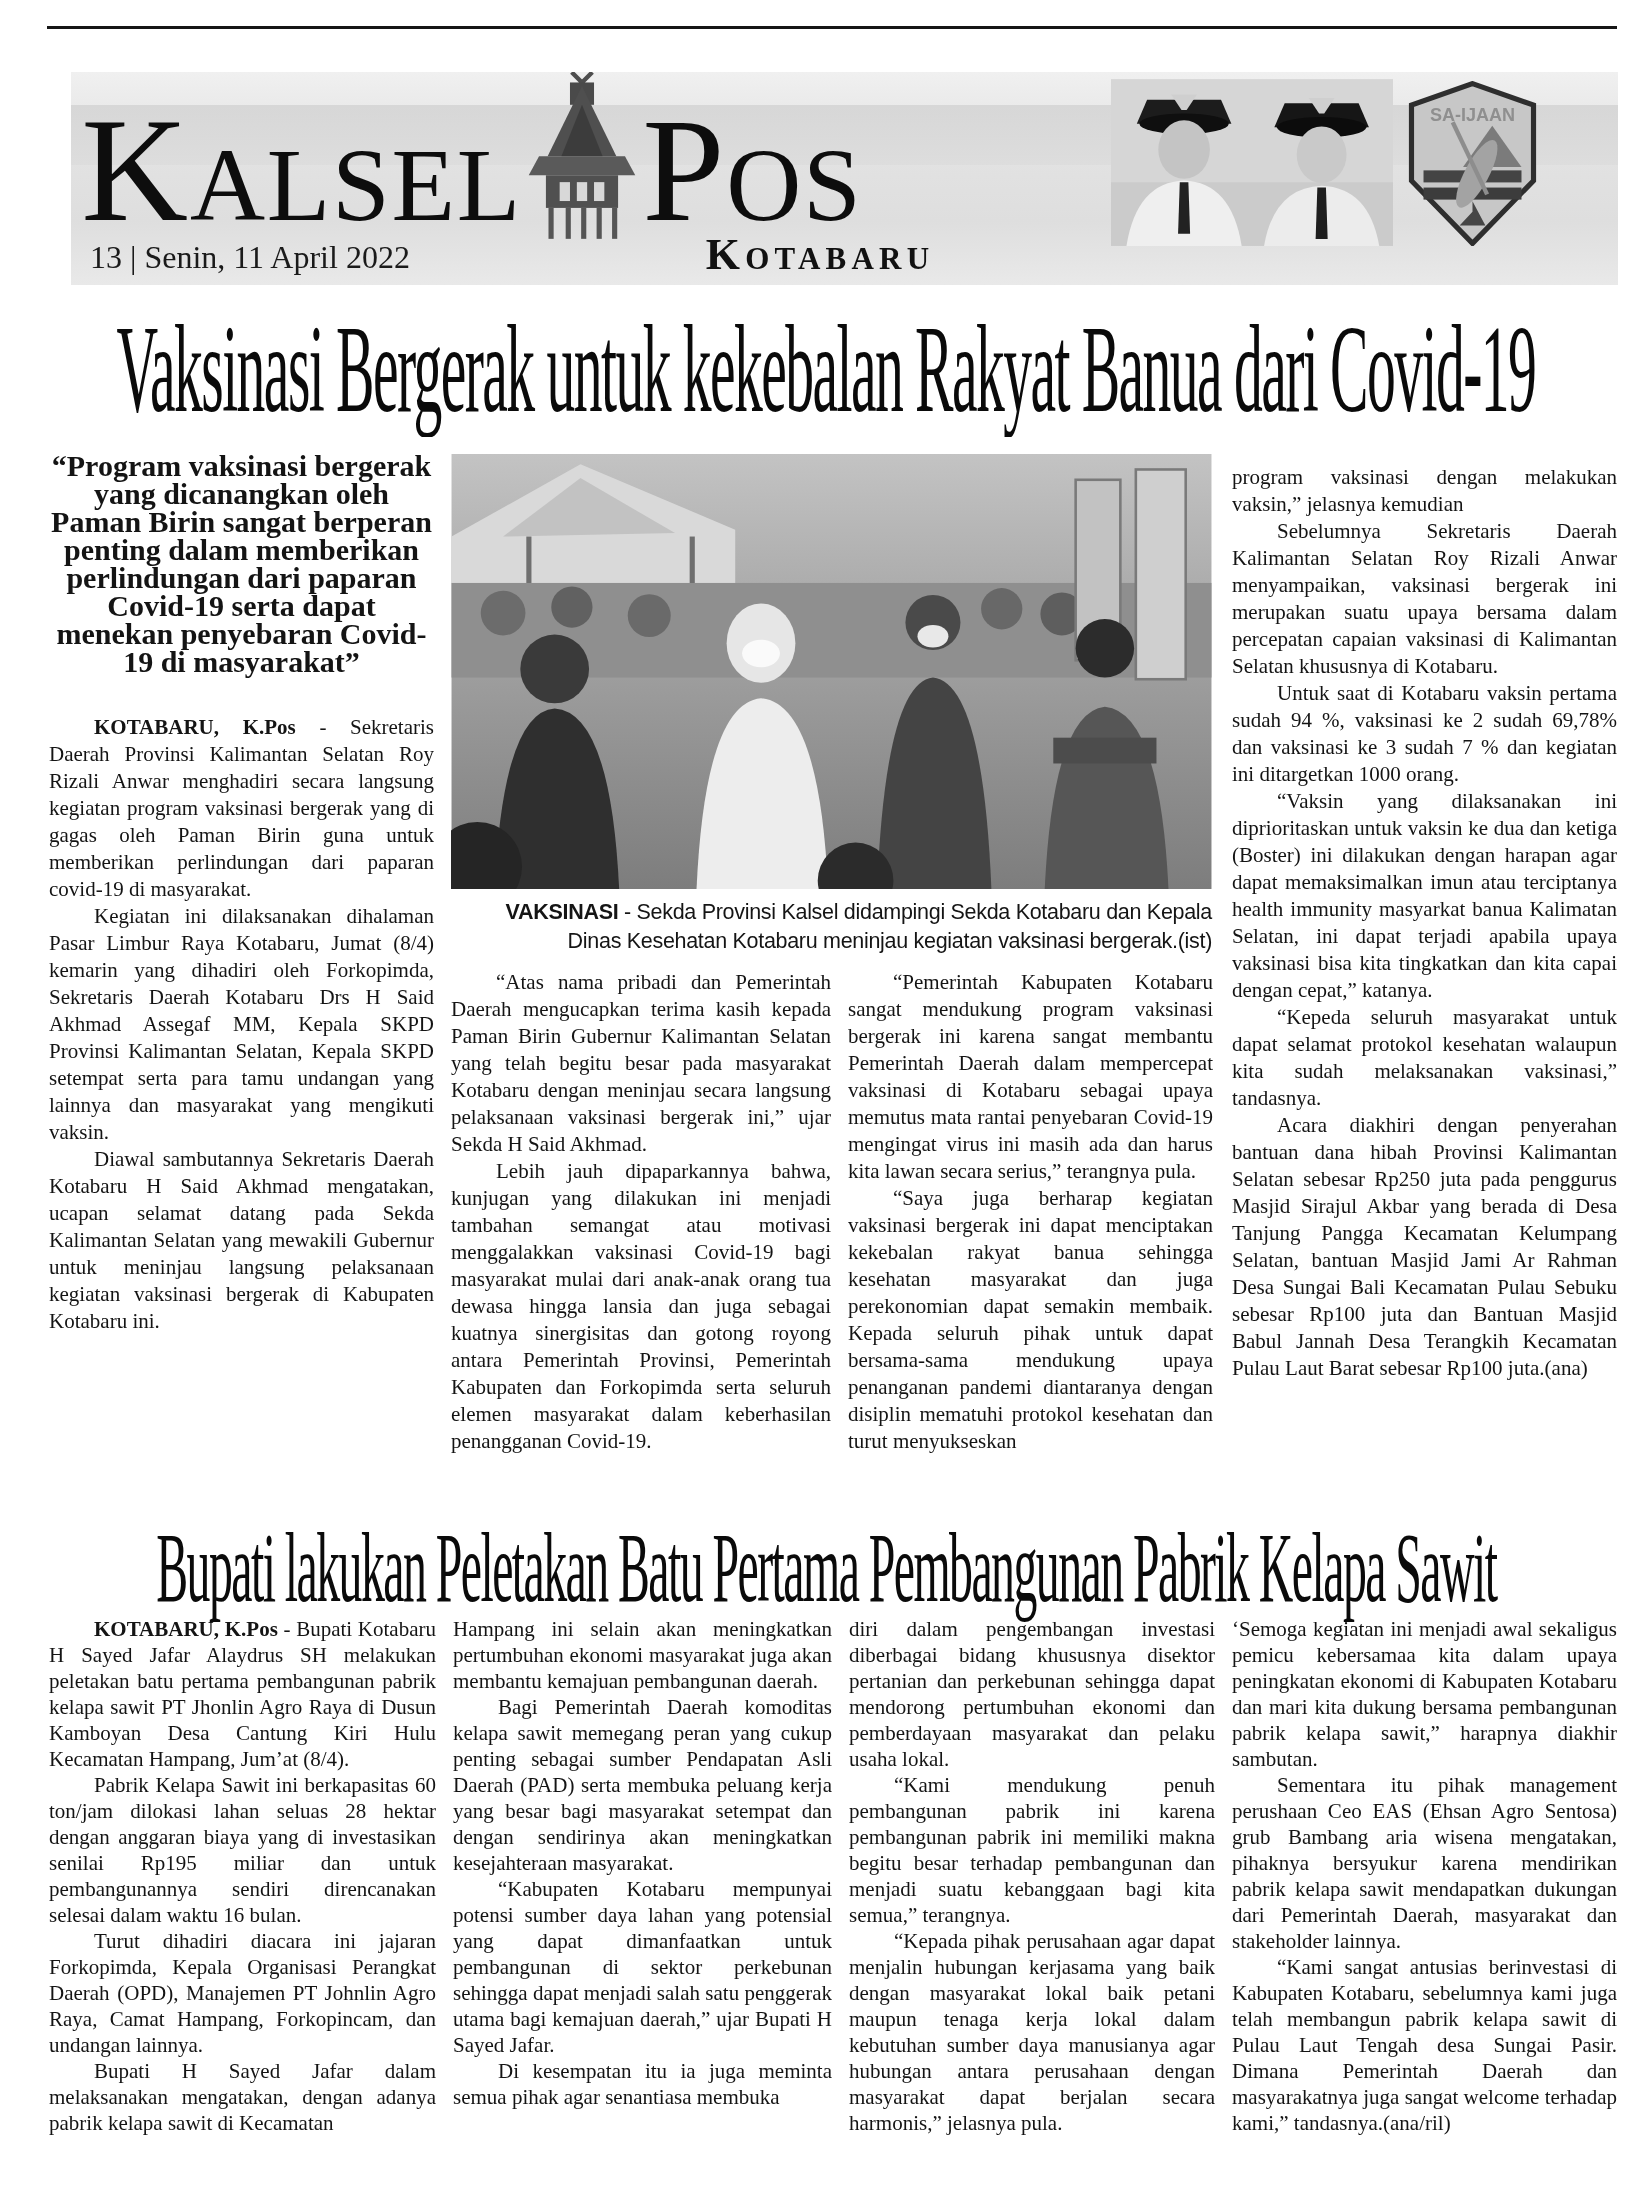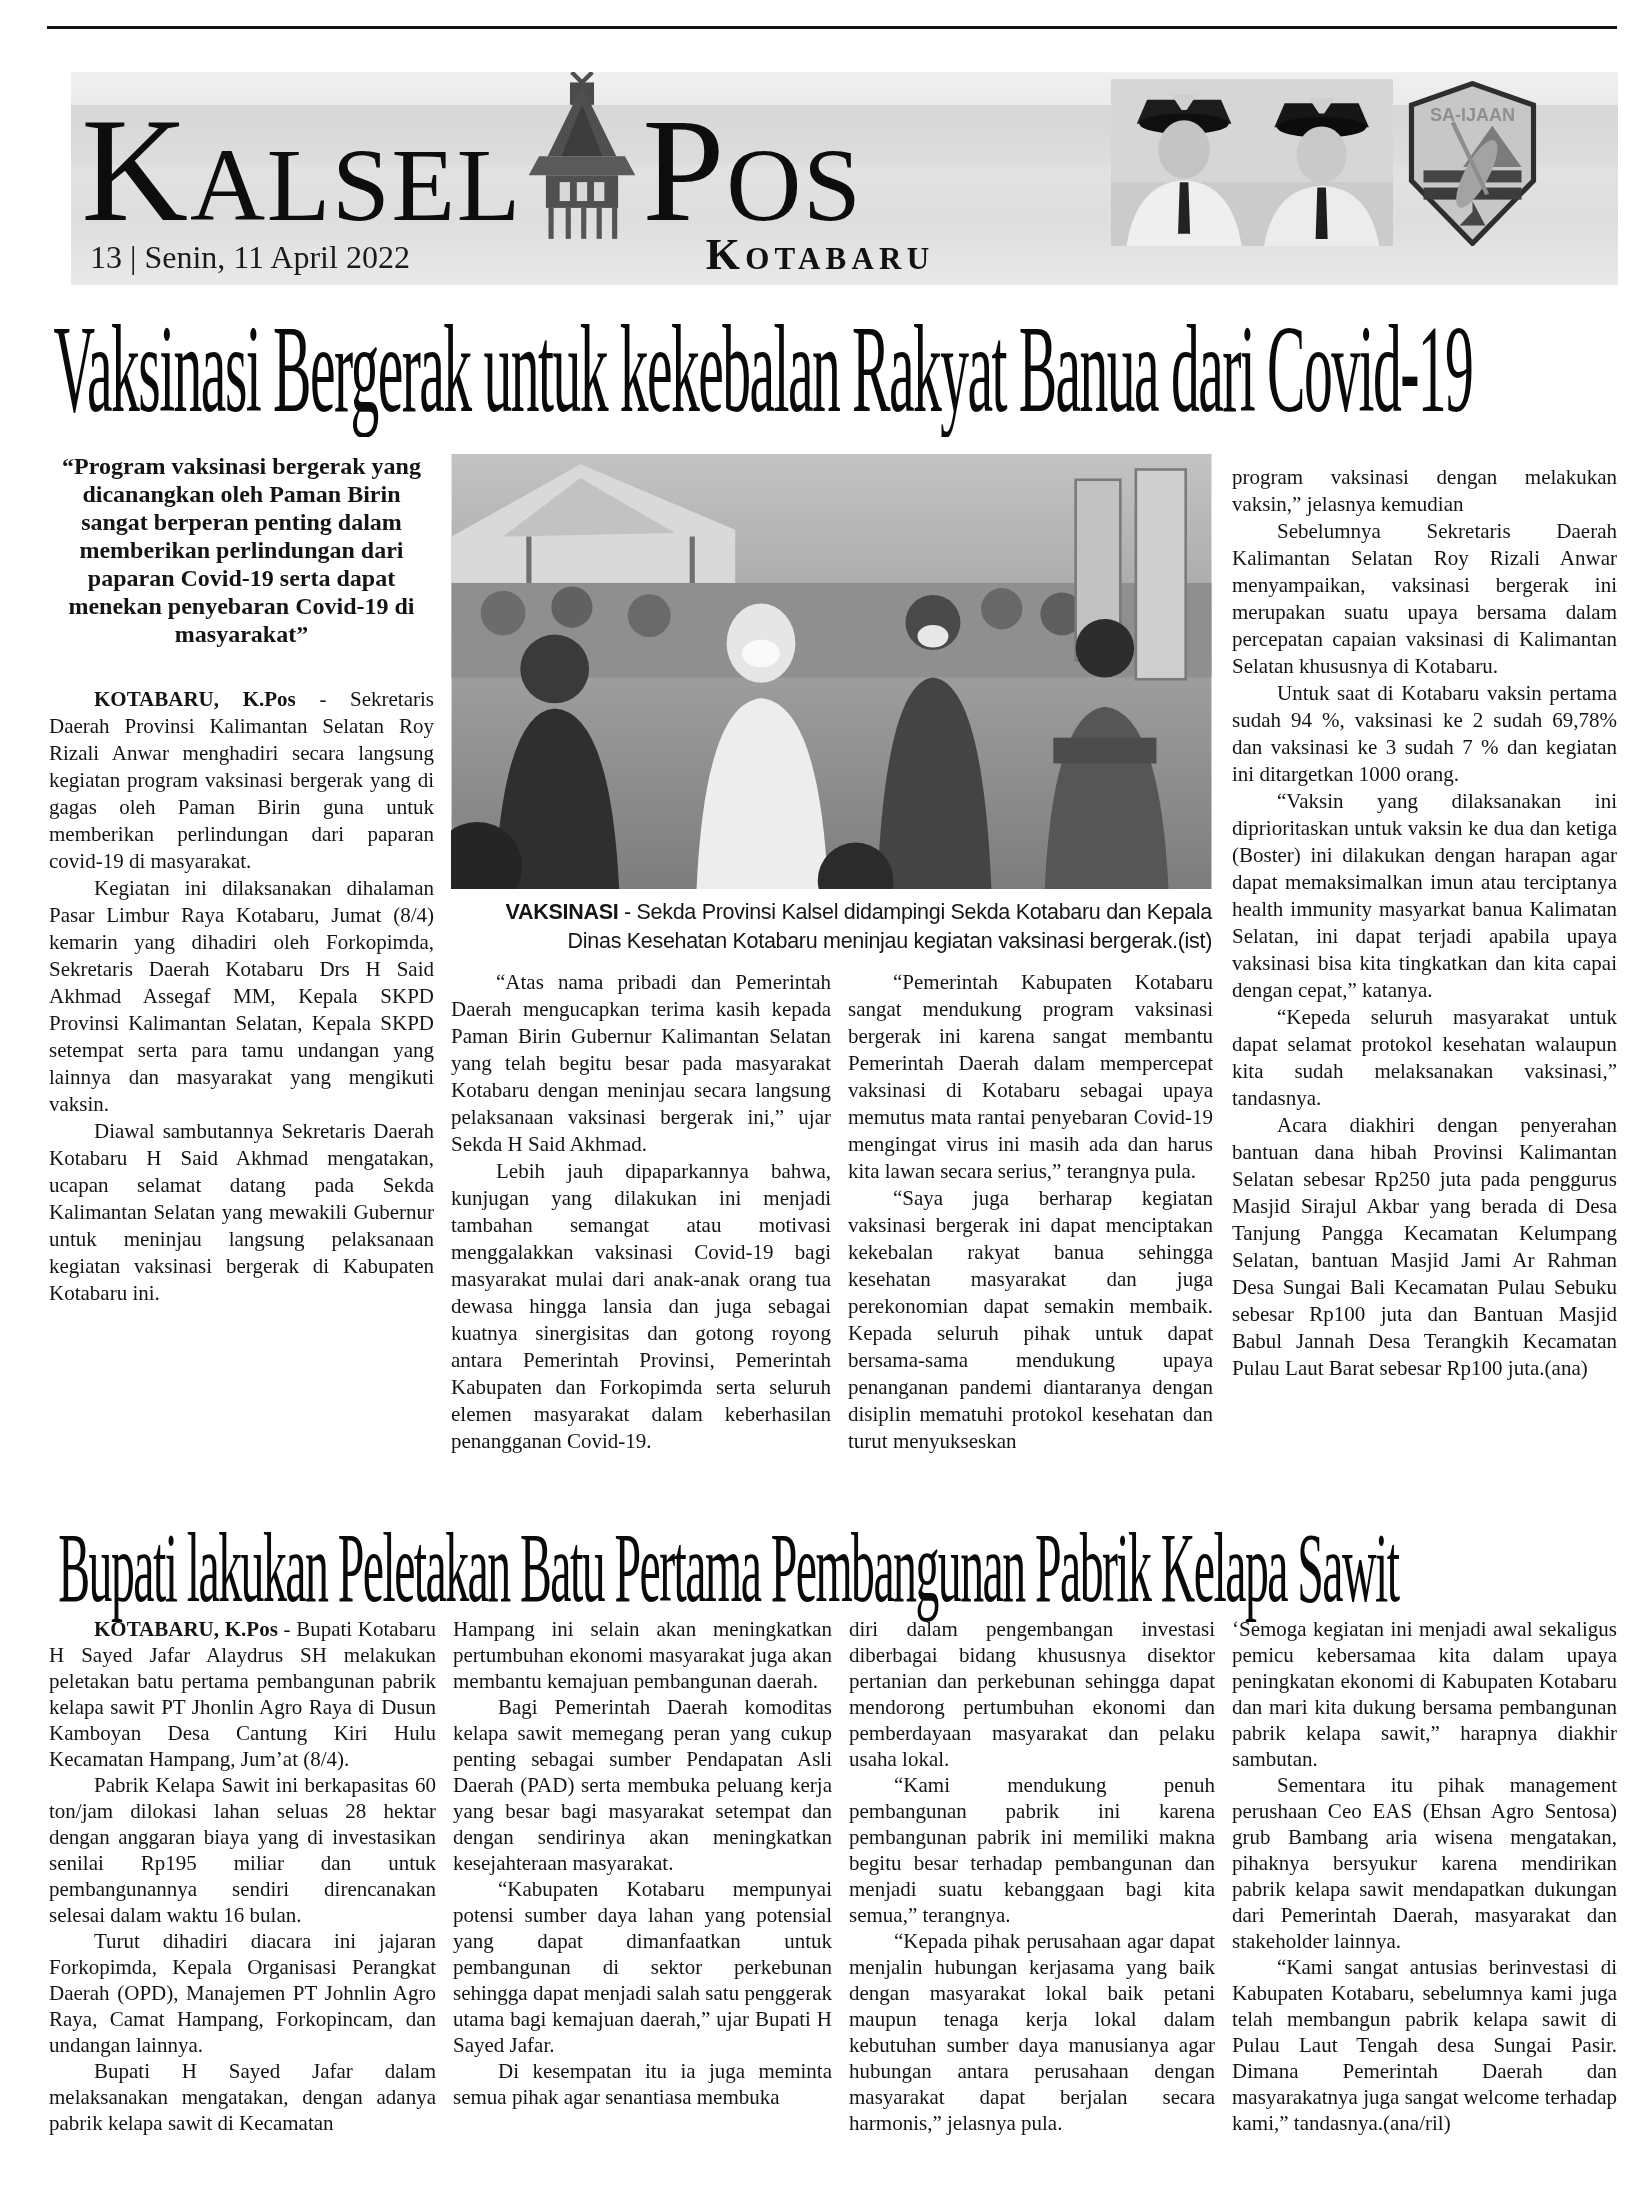--- a/index.html
+++ b/index.html
@@ -16,34 +16,34 @@
   .masthead{position:absolute;left:10.3px;top:-5.2px;display:flex;align-items:flex-end;}
   .mast-word{font-variant:small-caps;font-size:148px;line-height:1;letter-spacing:1.7px;color:#0d0d0d;}
   .mast-icon{margin:0 5.2px -3.4px 5.2px;}
   .pagedate{position:absolute;left:19px;bottom:8.6px;font-size:32px;color:#1a1a1a;}
   .edition{position:absolute;left:508px;bottom:5.2px;width:482px;text-align:center;
            font-variant:small-caps;font-weight:bold;font-size:44px;letter-spacing:5.2px;color:#111;}
   .officials{position:absolute;right:225px;top:6.9px;width:282px;height:167px;}
   .badge{position:absolute;right:81px;top:8.6px;width:129px;height:165px;}
 
   
-  .headline{position:absolute;left:0;width:1652px;white-space:nowrap;}
+  .headline{position:absolute;left:0;width:1652px;text-align:center;white-space:nowrap;}
   .stretchY{display:inline-block;transform-origin:50% 0;font-weight:normal;color:#0a0a0a;}
   .h1-size{font-size:62px;letter-spacing:-1.7px;transform:scale(0.93,2.0);}
   .h2-size{font-size:52px;letter-spacing:-1.7px;transform:scale(0.92,1.92);}
   #headline1{top:299px;height:146px;}
   #headline2{top:1511px;height:120px;}
 
   
   .col{position:absolute;overflow:hidden;text-align:justify;}
   .a1{font-size:21px;line-height:27px;}
   .a2{font-size:21px;line-height:26px;}
   .col p{margin:0;text-indent:45px;}
   .lede{font-weight:bold;text-align:center;text-indent:0 !important;
-        font-size:24px;line-height:28px;margin:0 1.7px 38px 1.7px !important;}
+        font-size:30px;line-height:28px;margin:0 1.7px 38px 1.7px !important;}
   .dl{font-weight:bold;}
   #a1c1{left:49px;top:452px;width:385px;height:1075px;}
   #a1c2{left:451px;top:969px;width:380px;height:555px;}
   #a1c3{left:848px;top:969px;width:365px;height:555px;}
   #a1c4{left:1232px;top:452px;width:385px;height:1075px;margin-top:12px;}
   #a2c1{left:49px;top:1616px;width:387px;height:572px;}
   #a2c2{left:453px;top:1616px;width:379px;height:572px;}
   #a2c3{left:849px;top:1616px;width:366px;height:572px;}
   #a2c4{left:1232px;top:1616px;width:385px;height:572px;}
 

